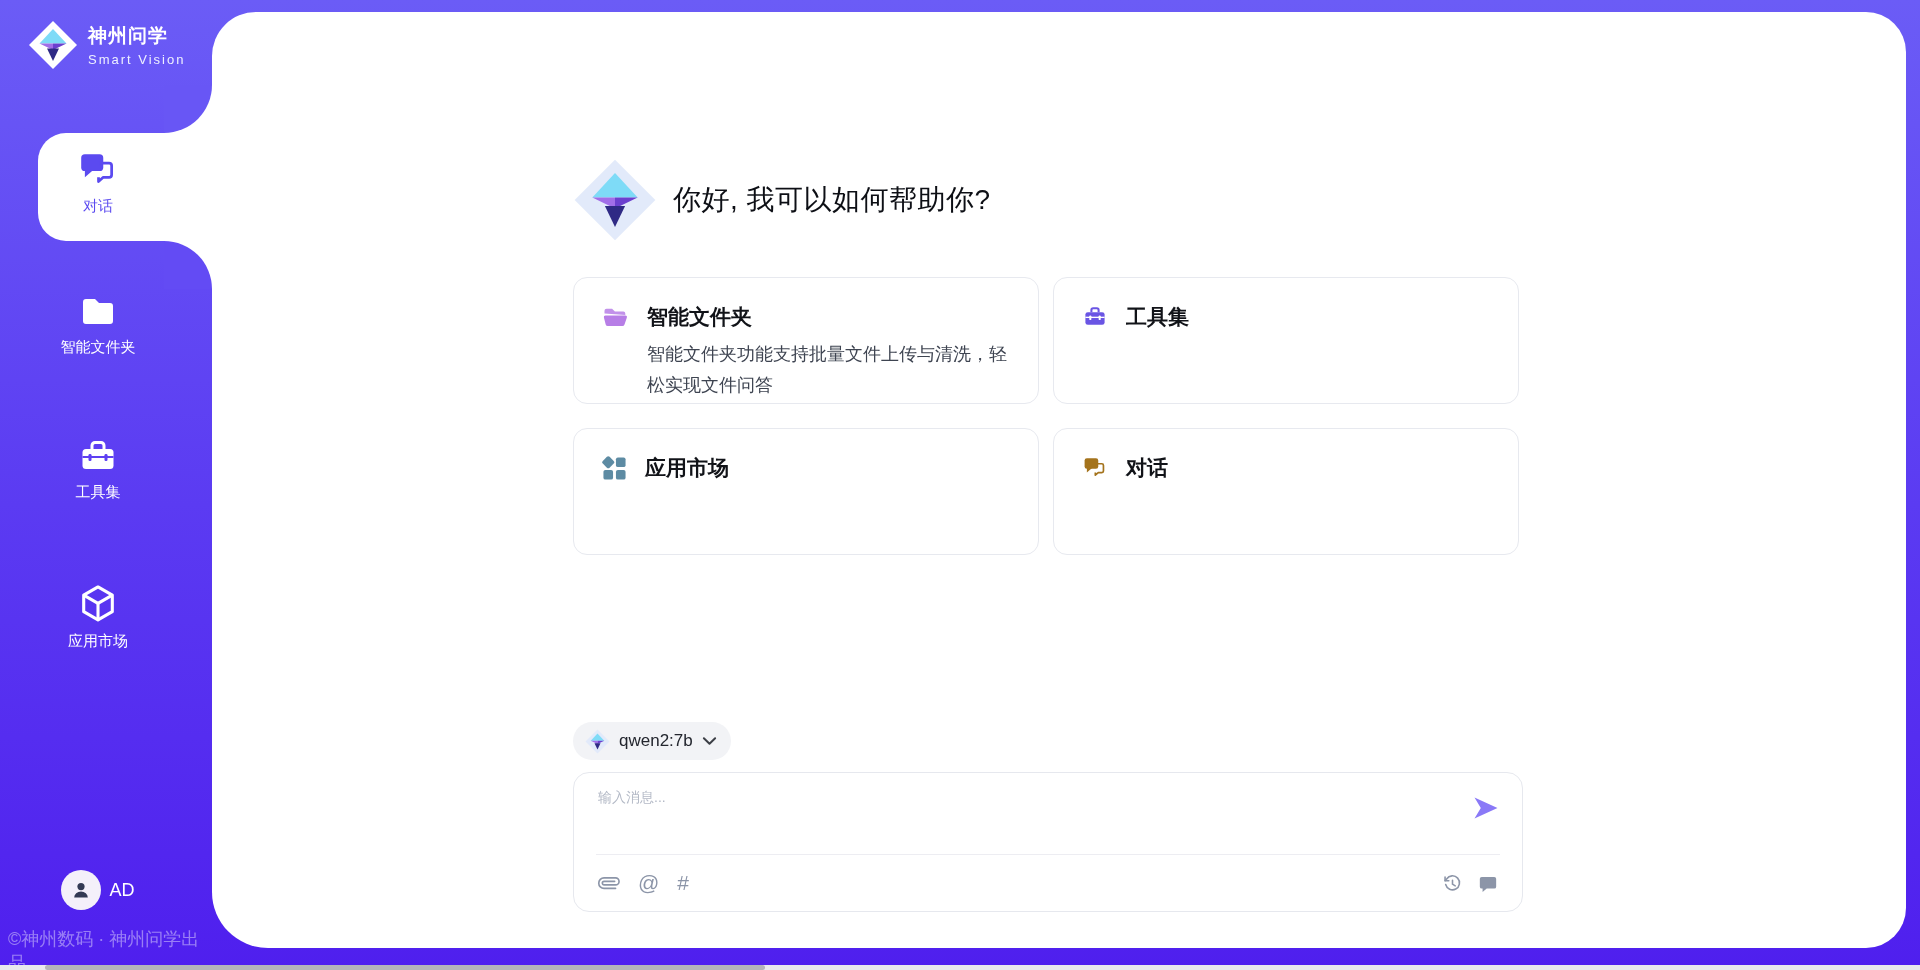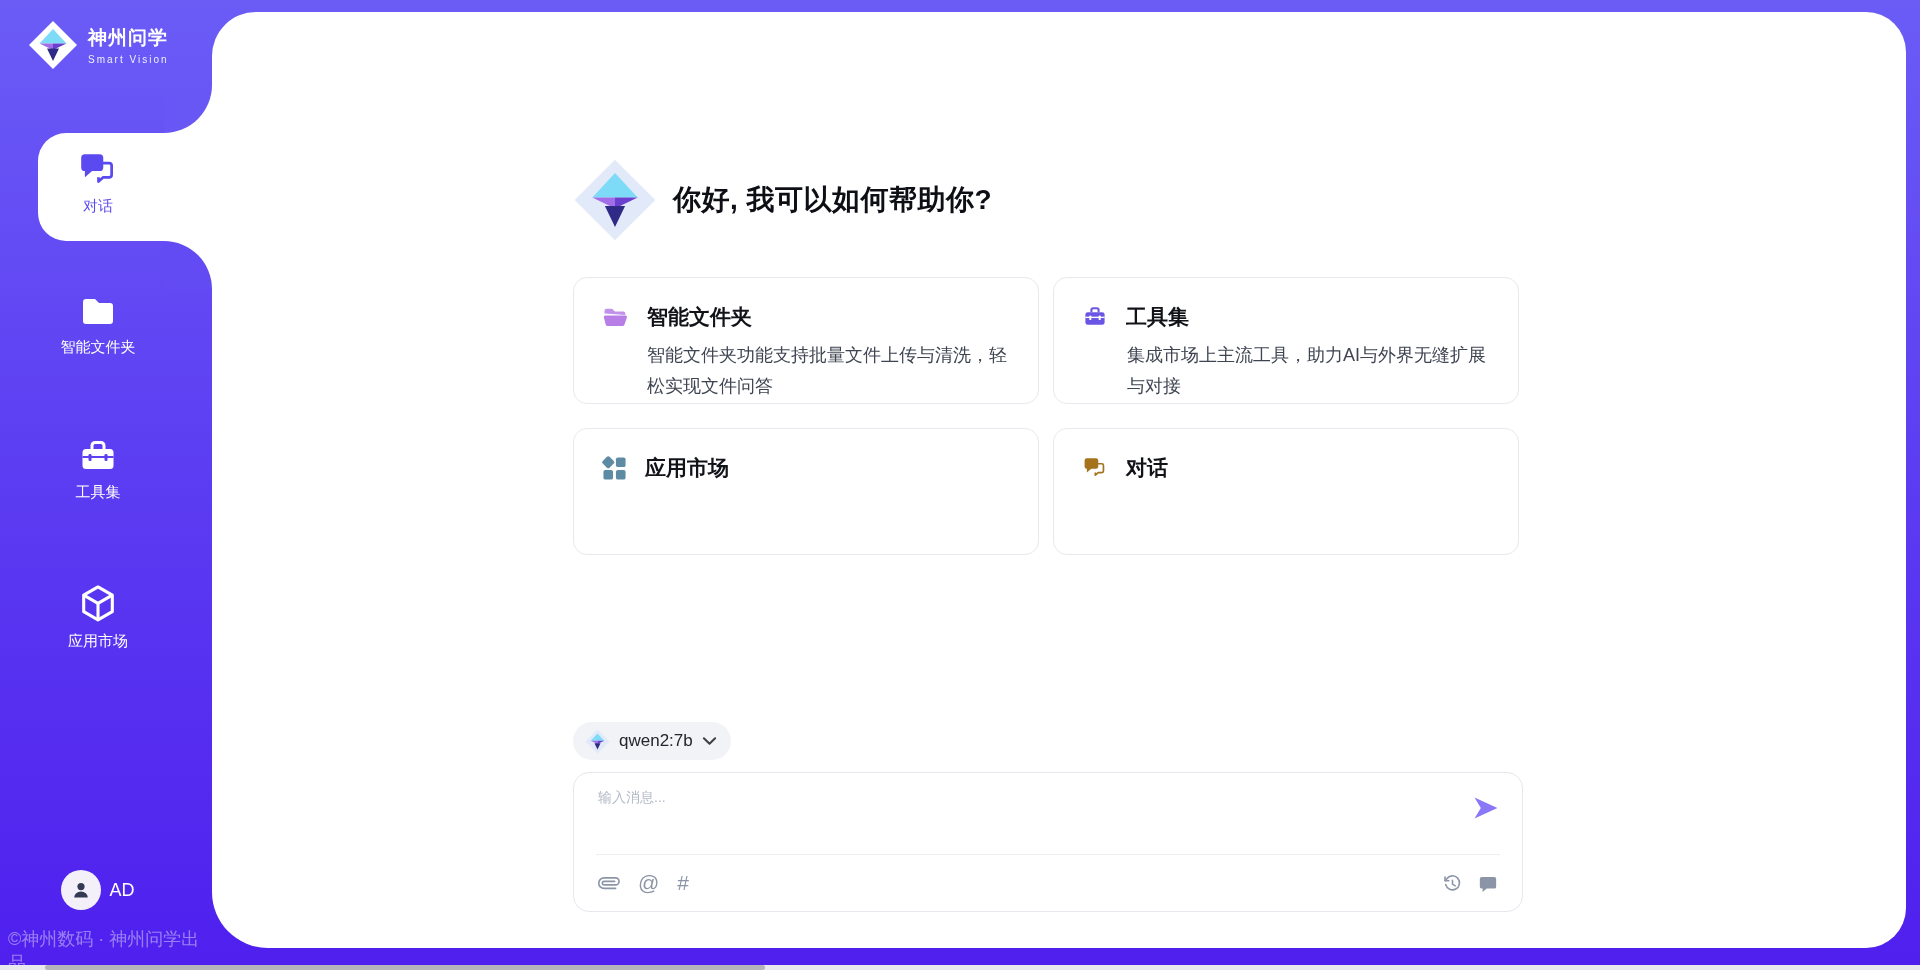--- a/index.html
+++ b/index.html
@@ -9,21 +9,21 @@
            background:linear-gradient(180deg,#6b5cf6 0%,#5b3bf2 52%,#4f1fee 100%); }
 
   
   .panel { position:absolute; left:212px; top:12px; width:1694px; height:936px;
            background:#ffffff; border-radius:44px 40px 40px 56px; }
 
   
   .sidebar { position:absolute; left:0; top:0; width:212px; height:970px; }
   .brand { position:absolute; left:28px; top:20px; display:flex; align-items:center; gap:10px; }
   .brand-name { color:#fff; font-size:19px; font-weight:700; letter-spacing:1px; }
-  .brand-sub  { color:#eef0ff; font-size:10px; letter-spacing:2px; margin-top:3px; }
+  .brand-sub  { color:#eef0ff; font-size:13px; letter-spacing:2px; margin-top:3px; }
 
   .nav-item { position:absolute; left:0; width:196px; display:flex; flex-direction:column;
               align-items:center; gap:6px; color:#fff; cursor:pointer; }
   .nav-item .lbl { font-size:15px; }
 
   .nav-active-tab { position:absolute; left:38px; top:133px; width:174px; height:108px;
                     background:#fff; border-radius:28px 0 0 28px; }
   .nav-active-inner { position:absolute; left:0; top:16px; width:120px; display:flex;
                       flex-direction:column; align-items:center; gap:6px; color:#5b4af0; cursor:pointer; }
   .nav-active-inner .lbl { font-size:15px; font-weight:500; }
@@ -33,29 +33,29 @@
 
   .user-row { position:absolute; left:0; top:870px; width:196px; display:flex; align-items:center;
               justify-content:center; gap:8px; cursor:pointer; }
   .avatar { width:40px; height:40px; border-radius:50%; background:#f4f0fa; display:flex;
             align-items:center; justify-content:center; }
   .user-name { color:#fff; font-size:18px; font-weight:500; }
   .copyright { position:absolute; left:8px; top:927px; color:rgba(255,255,255,.42); font-size:18px; }
 
   
   .greet { position:absolute; left:361px; top:146px; display:flex; align-items:center; gap:16px; }
-  .greet h1 { font-size:28px; font-weight:700; color:#0d0f15; letter-spacing:.5px; }
+  .greet h1 { font-size:28px; font-weight:400; color:#0d0f15; letter-spacing:.5px; }
 
   .cards { position:absolute; left:361px; top:265px; width:950px; display:grid;
            grid-template-columns:466px 466px; gap:24px 14px; }
   .card { height:127px; background:#fff; border:1px solid #e7e9ef; border-radius:14px;
           padding:25px 24px 0 28px; cursor:pointer; }
   .card-head { display:flex; align-items:center; gap:18px; }
   .card-title { font-size:21px; font-weight:700; color:#111318; }
-  .card-desc { margin:9px 0 0 45px; font-size:18px; line-height:31px; color:#3e4451; max-width:384px; }
+  .card-desc { margin:9px 0 0 45px; font-size:18px; line-height:31px; color:#3e4451; max-width:384px;font-family:Liberation Mono, monospace; }
 
   .model-pill { position:absolute; left:361px; top:710px; height:38px; padding:0 14px 0 12px;
                 background:#f2f3f6; border-radius:19px; display:inline-flex; align-items:center;
                 gap:9px; cursor:pointer; }
   .model-pill .mname { font-size:17px; color:#23262e; font-weight:500; }
 
   .composer { position:absolute; left:361px; top:760px; width:950px; height:140px;
               background:#fff; border:1.5px solid #e6e8ee; border-radius:16px; }
   .composer textarea { position:absolute; left:24px; top:16px; width:850px; height:58px;
               border:none; outline:none; resize:none; font-family:inherit; font-size:14px;
@@ -203,21 +203,20 @@
             <svg width="26" height="24" viewBox="0 0 40 40">
               <path d="M14 12 V8.5 a3 3 0 0 1 3-3 h6 a3 3 0 0 1 3 3 V12" fill="none" stroke="currentColor" stroke-width="3.4"></path>
               <rect x="4" y="12" width="32" height="21" rx="4" fill="currentColor"></rect>
               <rect x="4" y="19.5" width="32" height="2.2" fill="#ffffff"></rect>
               <rect x="10.5" y="17.5" width="3.4" height="7.5" rx="1.4" fill="#ffffff"></rect>
               <rect x="26.1" y="17.5" width="3.4" height="7.5" rx="1.4" fill="#ffffff"></rect>
             </svg>
           </span>
           <span class="card-title">工具集</span>
         </div>
-        <div class="card-desc">集成市场上主流工具，助力AI与外界无缝扩展与对接</div>
       </div>
 
       <div class="card">
         <div class="card-head">
           <span style="color:#5d8ba3">
             <svg width="25" height="25" viewBox="0 0 26 26" fill="currentColor">
               <rect x="1.5" y="1.5" width="10" height="10" rx="2" transform="rotate(45 6.5 6.5)"></rect>
               <rect x="14.5" y="1.5" width="10" height="10" rx="2"></rect>
               <rect x="1.5" y="14.5" width="10" height="10" rx="2"></rect>
               <rect x="14.5" y="14.5" width="10" height="10" rx="2"></rect>

